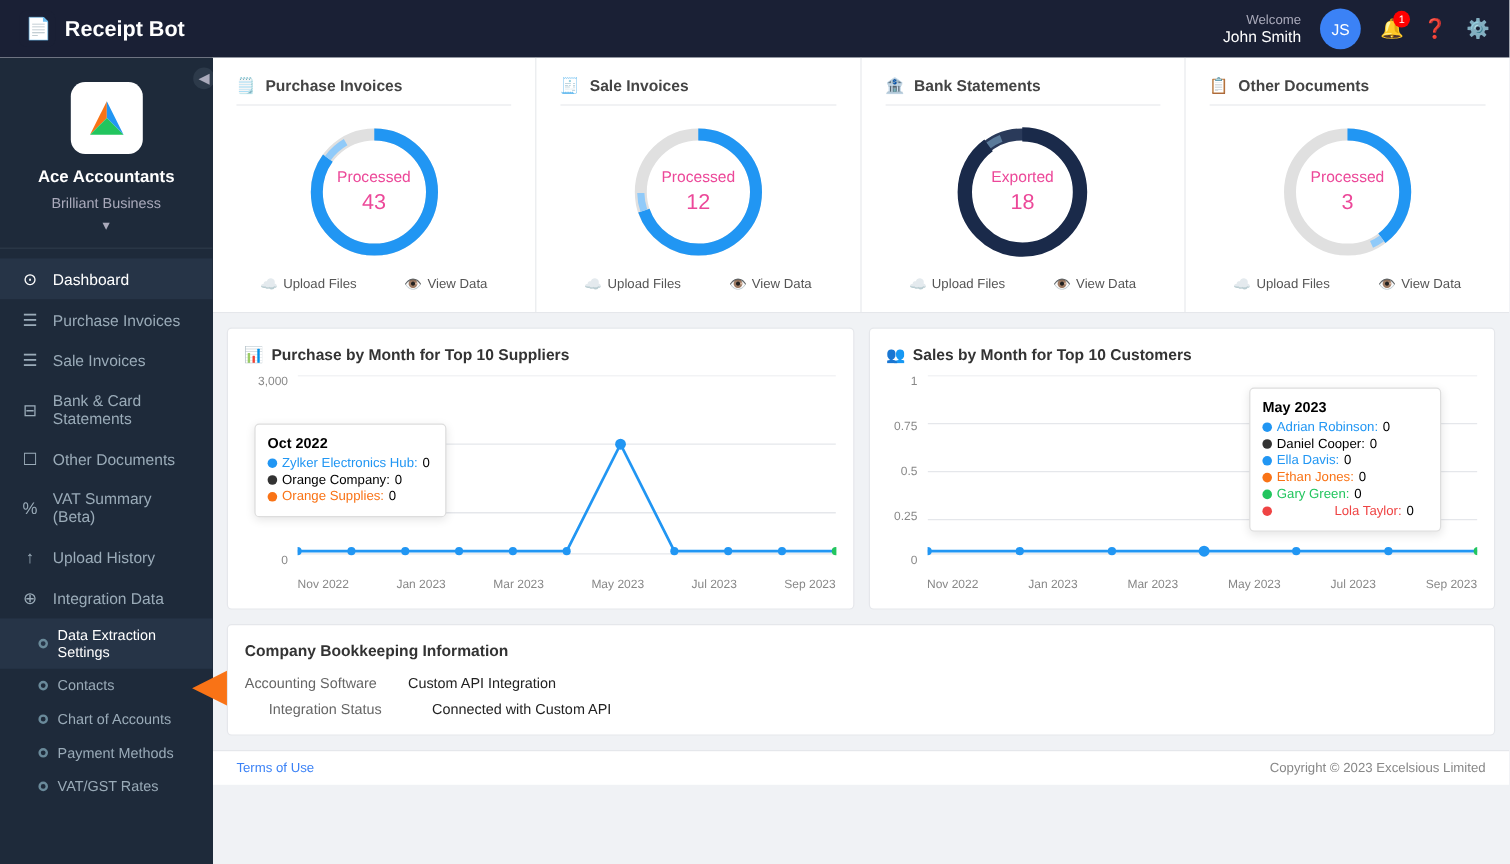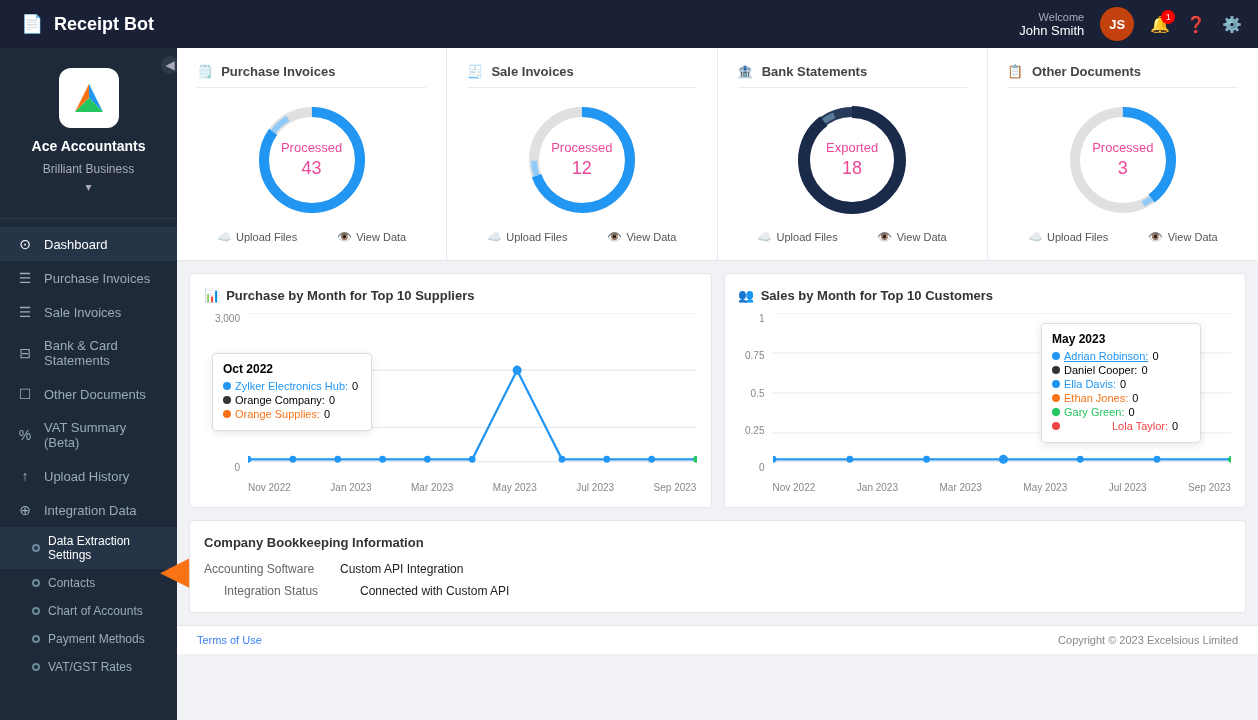--- a/index.html
+++ b/index.html
@@ -30,26 +30,26 @@
       margin-left: auto;
       display: flex;
       align-items: center;
       gap: 16px;
       color: white;
     }
     .avatar {
       width: 34px;
       height: 34px;
       border-radius: 50%;
-      background: #c2410c;
+      background: #3b82f6;
       display: flex;
       align-items: center;
       justify-content: center;
       font-size: 13px;
-      font-weight: 700;
+      font-weight: 400;
       color: white;
     }
     .welcome-text { font-size: 11px; color: #aab; }
     .user-name { font-size: 13px; color: white; font-weight: 500; }
     .nav-icon { color: #ccc; font-size: 16px; cursor: pointer; }
     .notif-badge {
       position: relative;
       display: inline-block;
     }
     .notif-badge .badge {
@@ -77,21 +77,21 @@
     
     .sidebar {
       width: 177px;
       background: #1e2a3a;
       display: flex;
       flex-direction: column;
       overflow-y: auto;
       flex-shrink: 0;
     }
     .sidebar-header {
-      padding: 20px 16px 24px;
+      padding: 20px 16px 12px;
       display: flex;
       flex-direction: column;
       align-items: center;
       border-bottom: 1px solid #2d3a4a;
     }
     .sidebar-logo {
       width: 60px;
       height: 60px;
       background: white;
       border-radius: 12px;
@@ -622,21 +622,21 @@
             <circle cx="201" cy="128" r="4" fill="#2196f3"></circle>
             <circle cx="268" cy="128" r="3" fill="#2196f3"></circle>
             <circle cx="335" cy="128" r="3" fill="#2196f3"></circle>
             <circle cx="400" cy="128" r="3" fill="#22c55e"></circle>
           </svg>
 
           <div class="chart-tooltip" style="right:30px; top:10px; min-width:160px;">
             <div class="tooltip-title">May 2023</div>
             <div class="tooltip-item">
               <div class="tooltip-dot" style="background:#2196f3;"></div>
-              <span style="color:#2196f3;text-decoration:underline;">Adrian Robinson:</span>
+              <span style="color:#2196f3;">Adrian Robinson:</span>
               <span>0</span>
             </div>
             <div class="tooltip-item">
               <div class="tooltip-dot" style="background:#333;"></div>
               <span>Daniel Cooper:</span>
               <span>0</span>
             </div>
             <div class="tooltip-item">
               <div class="tooltip-dot" style="background:#2196f3;"></div>
               <span style="color:#2196f3;">Ella Davis:</span>

